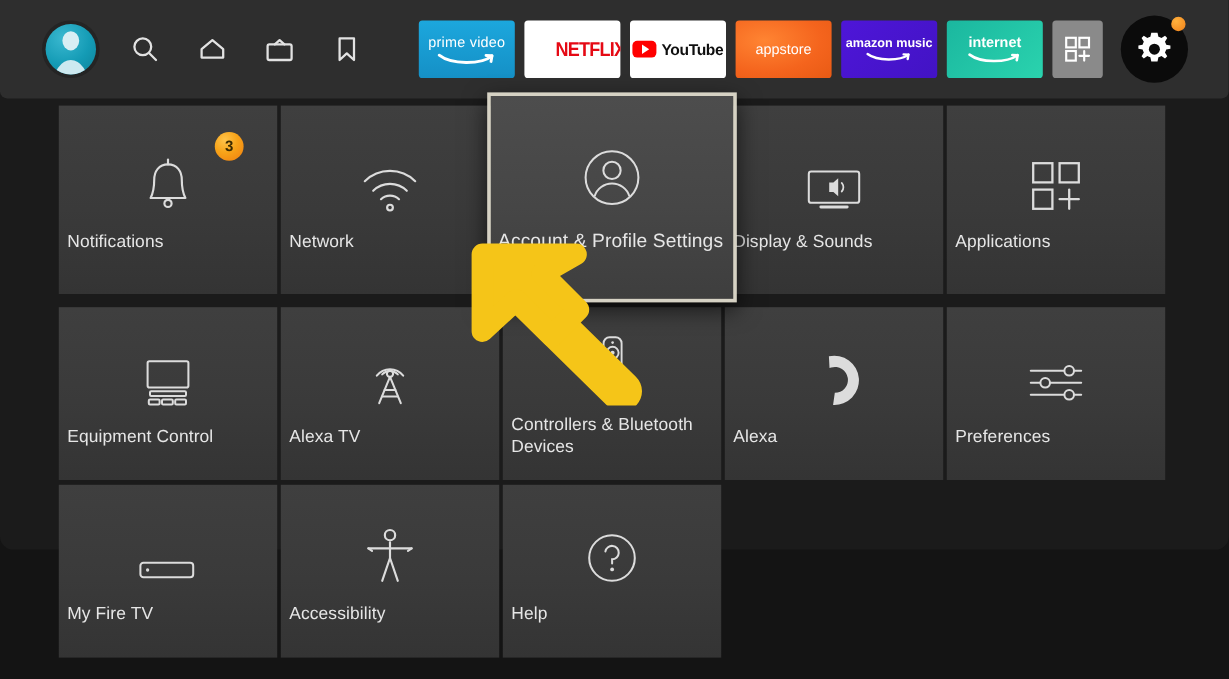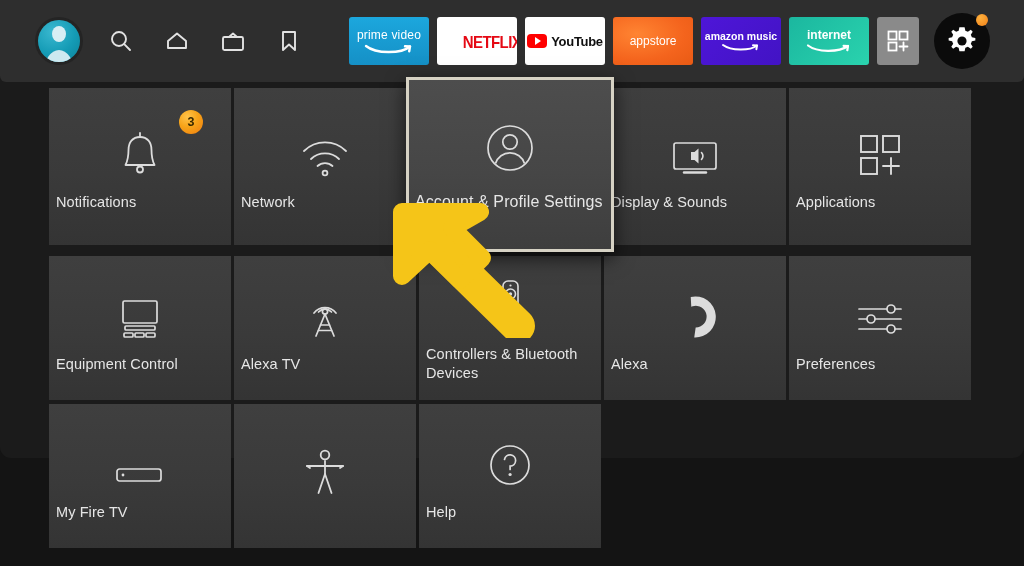--- a/index.html
+++ b/index.html
@@ -440,20 +440,21 @@
       <div class="tile">
         <div class="ico">
           <svg width="46" height="50" viewBox="0 0 46 50" fill="none" stroke="#dcdcdc" stroke-width="1.8" stroke-linecap="round" stroke-linejoin="round">
             <circle cx="23" cy="7" r="4.3"></circle>
             <path d="M23 13 L23 26"></path>
             <path d="M5 18 L41 18"></path>
             <path d="M23 26 L16.5 45 M23 26 L29.5 45"></path>
             <path d="M5 18 L8 20 M41 18 L38 20"></path>
           </svg>
         </div>
+        <div class="label">Accessibility</div>
       </div>
 
       <div class="tile">
         <div class="ico">
           <svg width="48" height="48" viewBox="0 0 48 48" fill="none" stroke="#dcdcdc" stroke-width="1.7">
             <circle cx="24" cy="24" r="19"></circle>
             <path d="M18.5 18.5 a5.6 5.6 0 1 1 5.6 6.6 L24.1 28.5" stroke-linecap="round"></path>
             <circle cx="24.1" cy="33.5" r="1.6" fill="#dcdcdc" stroke="none"></circle>
           </svg>
         </div>

